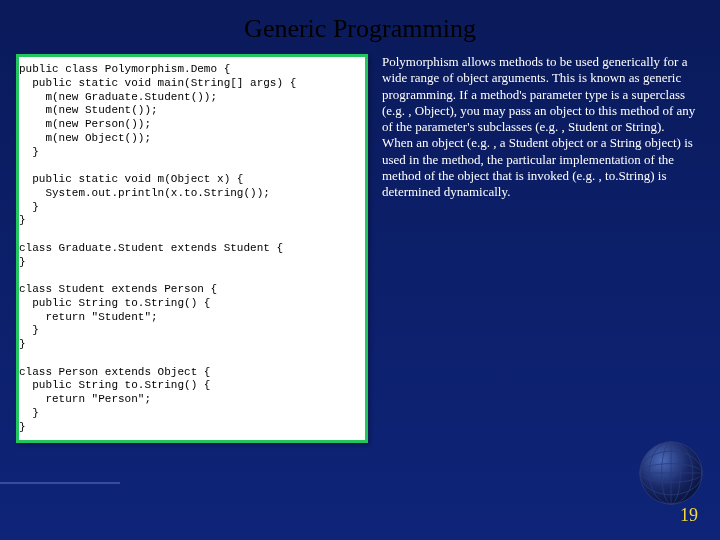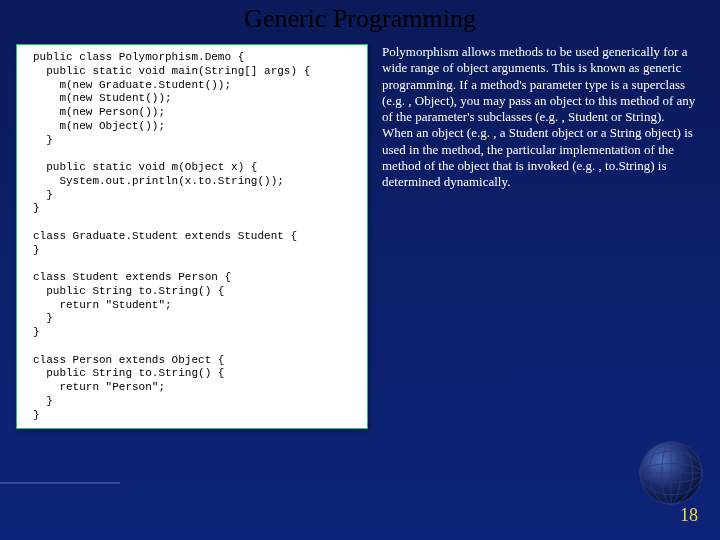--- a/index.html
+++ b/index.html
@@ -8,33 +8,33 @@
       background: linear-gradient(to bottom, #0a1a5a 0%, #0c1f6a 50%, #0e2478 100%);
       font-family: "Times New Roman", serif;
       position: relative;
     }
     .slide { width: 720px; height: 540px; position: relative; }
     .title {
       text-align: center;
       color: #000;
       font-size: 26px;
       font-weight: normal;
-      padding-top: 4px;
+      padding-top: 14px;
       padding-bottom: 10px;
     }
     .content {
       display: flex;
       gap: 14px;
       padding: 0 16px;
     }
     .code-box {
       background: #fff;
-      border: 1px solid #22c55e;
+      border: 3px solid #22c55e;
       box-shadow: 2px 2px 4px rgba(0,0,0,0.3);
-      padding: 6px 16px;
+      padding: 6px 0;
       width: 352px;
       font-family: "Courier New", monospace;
       font-size: 11px;
       line-height: 1.25;
       white-space: pre;
       color: #000;
     }
     .body-text {
       flex: 1;
       color: #fff;
@@ -114,14 +114,14 @@
       <circle cx="50" cy="50" r="40" fill="url(#gg)"></circle>
       <ellipse cx="50" cy="50" rx="40" ry="40" fill="none" stroke="#2a3a7a" stroke-width="1"></ellipse>
       <ellipse cx="50" cy="50" rx="40" ry="12" fill="none" stroke="#2a3a7a" stroke-width="1"></ellipse>
       <ellipse cx="50" cy="50" rx="40" ry="28" fill="none" stroke="#2a3a7a" stroke-width="1"></ellipse>
       <ellipse cx="50" cy="50" rx="12" ry="40" fill="none" stroke="#2a3a7a" stroke-width="1"></ellipse>
       <ellipse cx="50" cy="50" rx="28" ry="40" fill="none" stroke="#2a3a7a" stroke-width="1"></ellipse>
       <line x1="10" y1="50" x2="90" y2="50" stroke="#2a3a7a" stroke-width="1"></line>
       <line x1="50" y1="10" x2="50" y2="90" stroke="#2a3a7a" stroke-width="1"></line>
     </svg>
   </div>
-  <div class="page-num">18</div>
+  <div class="page-num">19</div>
 </div>
 
 </body></html>

